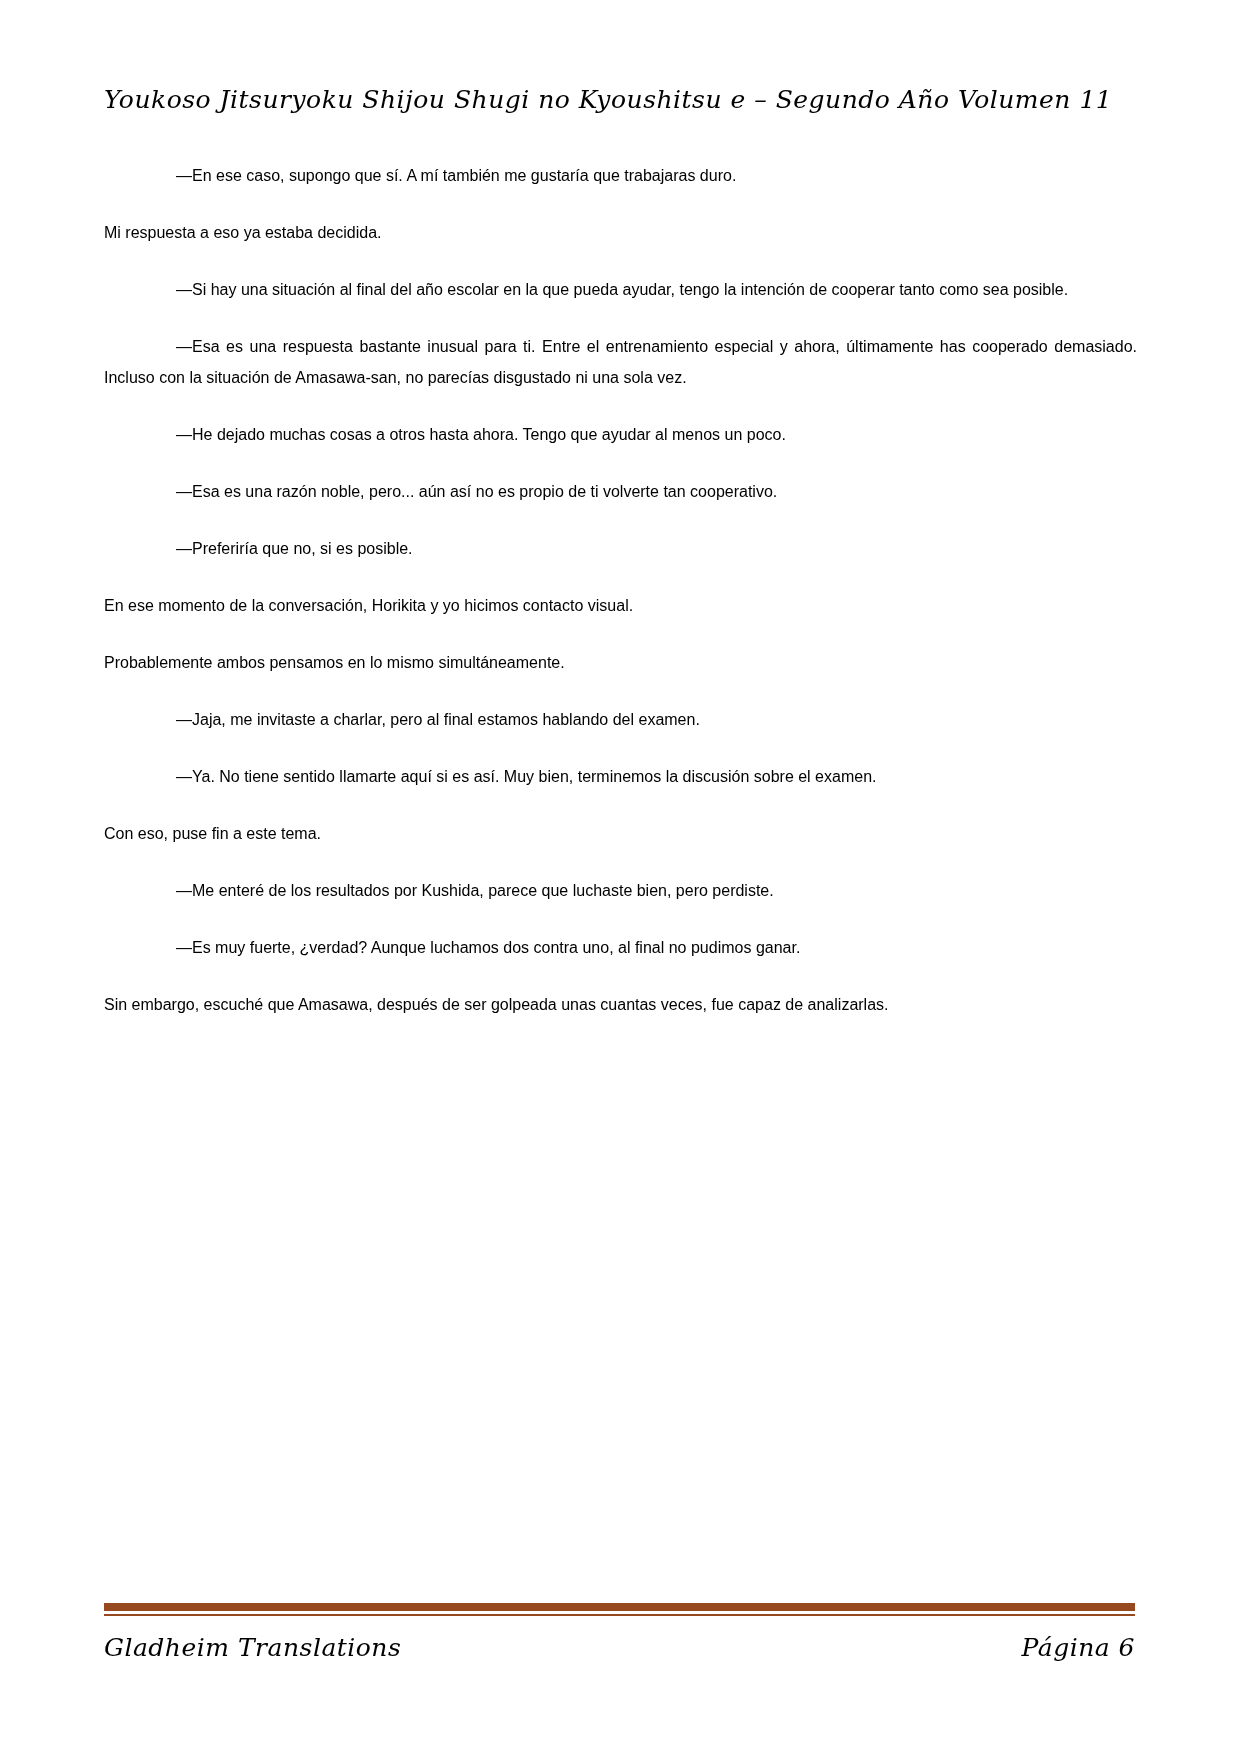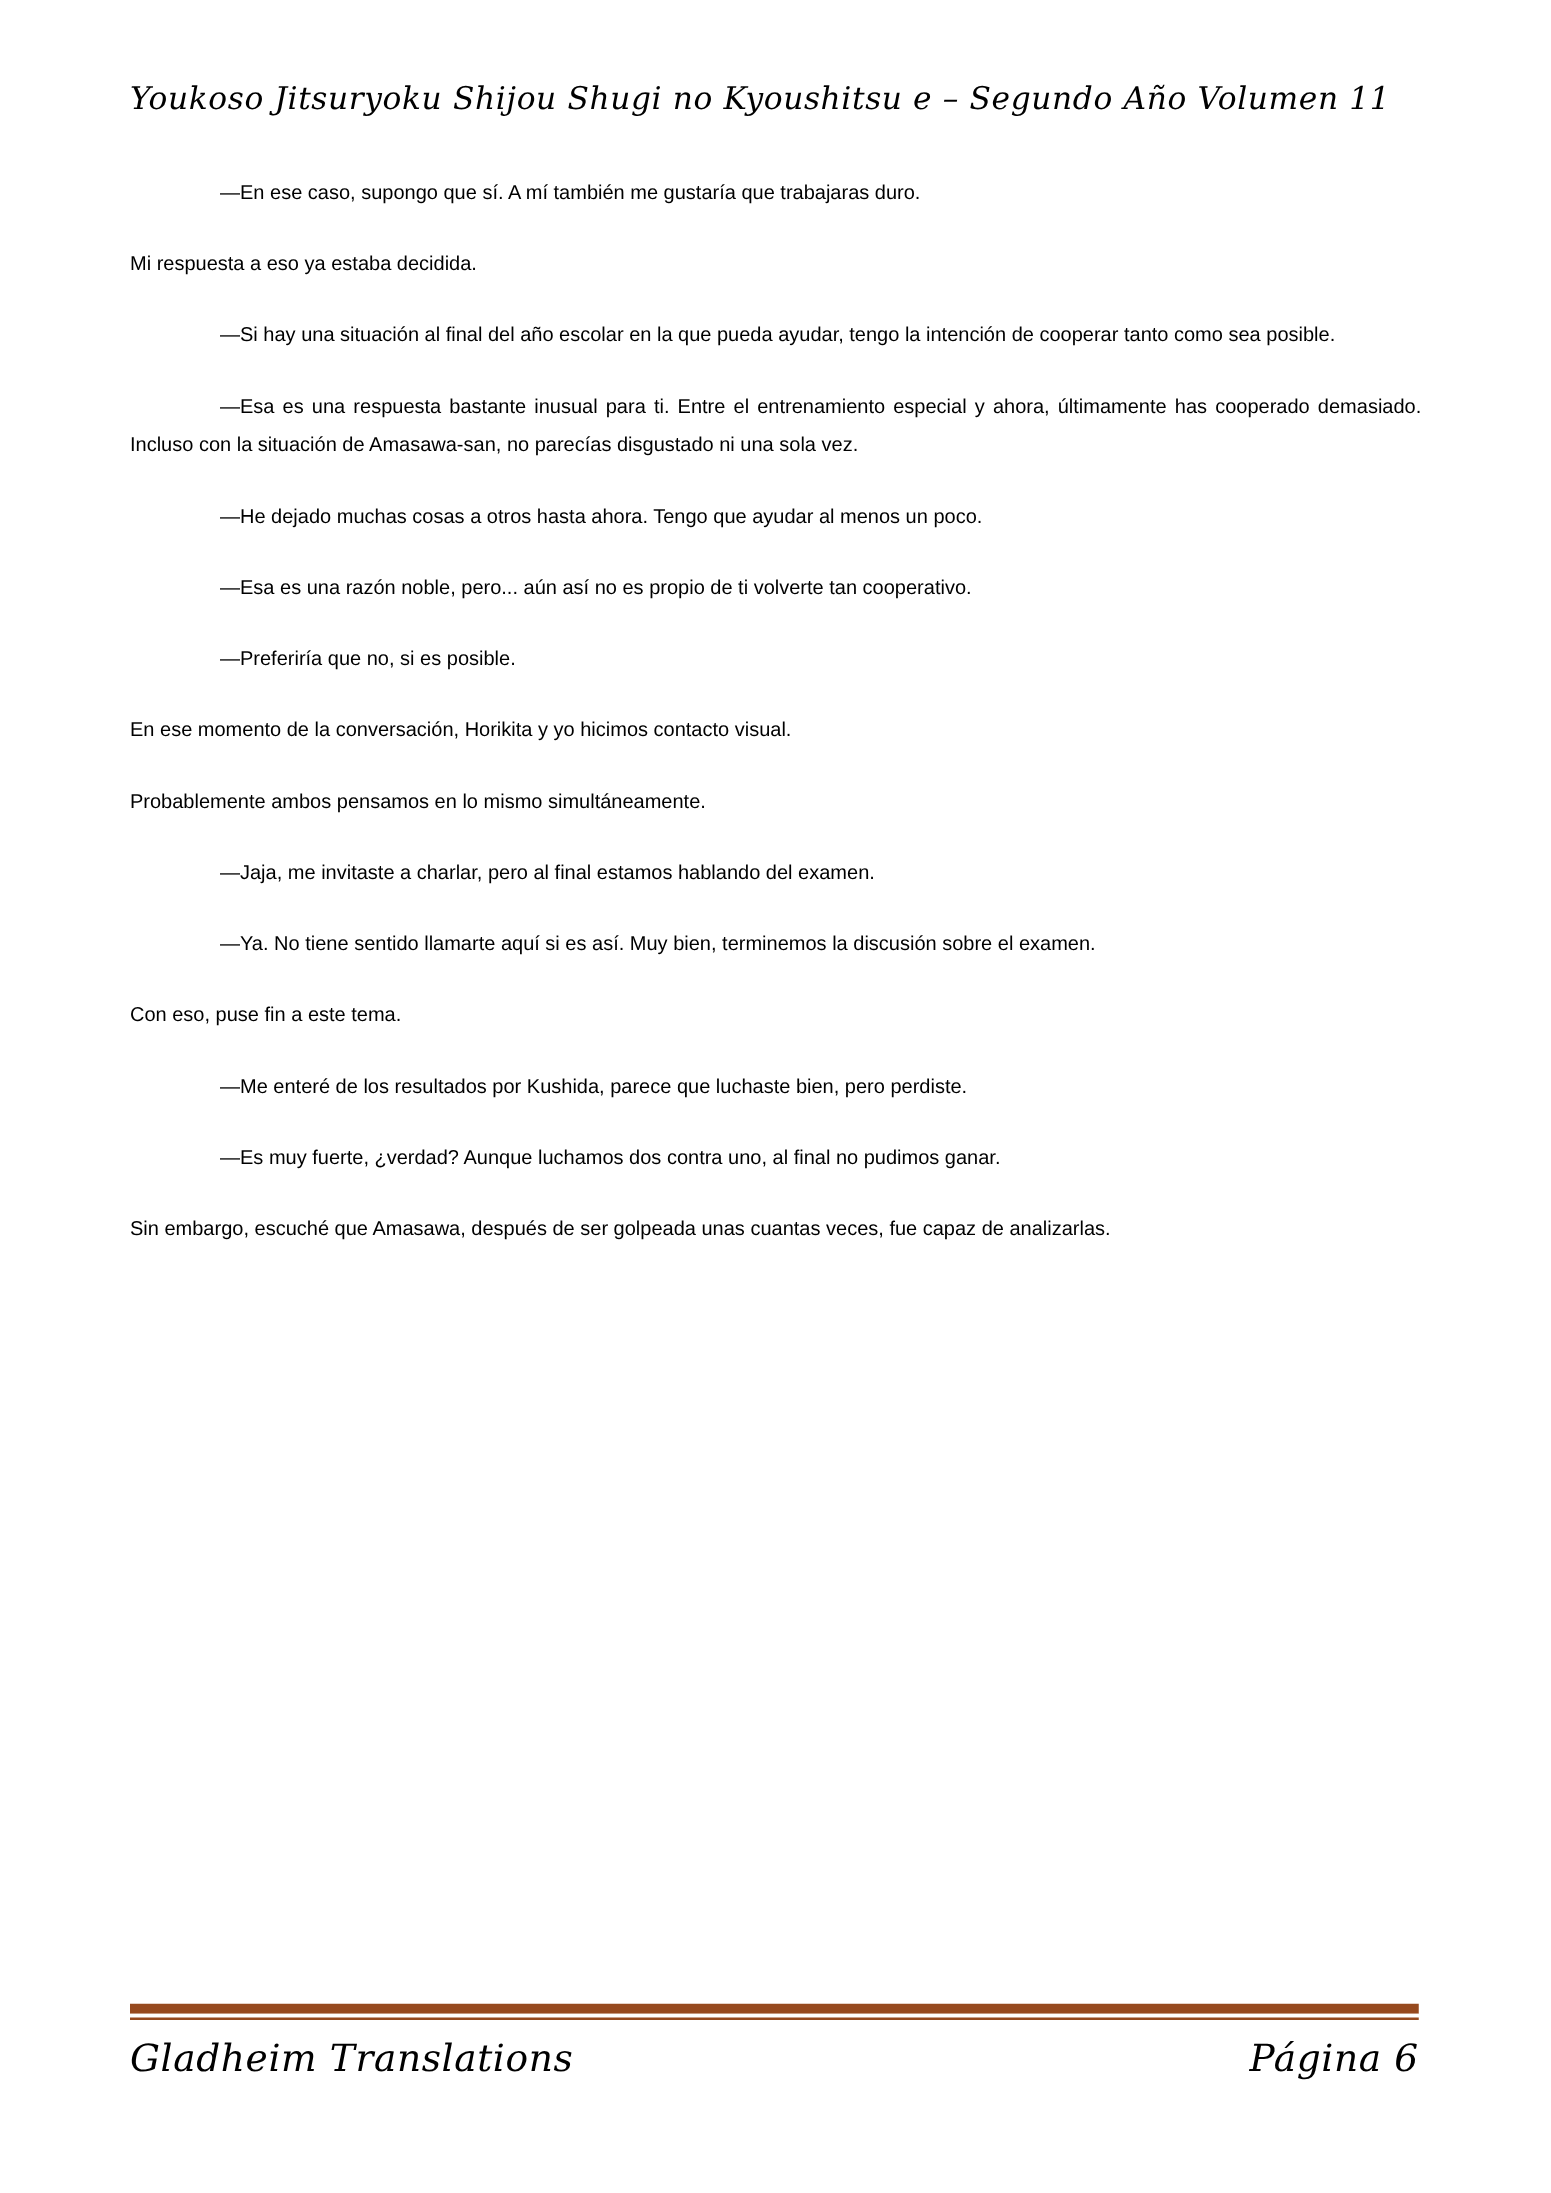--- a/index.html
+++ b/index.html
@@ -7,21 +7,21 @@
     padding: 0;
     background: #ffffff;
   }
   .page {
     position: relative;
     width: 1241px;
     height: 1754px;
     background: #ffffff;
     overflow: hidden;
     box-sizing: border-box;
-    padding: 63px 104px 0 104px;
+    padding: 84px 104px 0 104px;
     font-family: "Liberation Sans", sans-serif;
     color: #000000;
   }
   .header {
     font-family: "DejaVu Serif", cursive;
     font-style: italic;
     font-size: 25px;
     line-height: 32px;
     letter-spacing: 0.5px;
     margin-bottom: 44px;
@@ -58,21 +58,21 @@
   .rule-thin {
     height: 2px;
   }
   .footer-row {
     margin-top: 16px;
     display: flex;
     justify-content: space-between;
     align-items: baseline;
     font-family: "DejaVu Serif", cursive;
     font-style: italic;
-    font-size: 30px;
+    font-size: 25px;
     line-height: 32px;
     letter-spacing: 0.5px;
   }
 </style>
 </head>
 <body>
 
 <div class="page">
 
   <div class="header">

